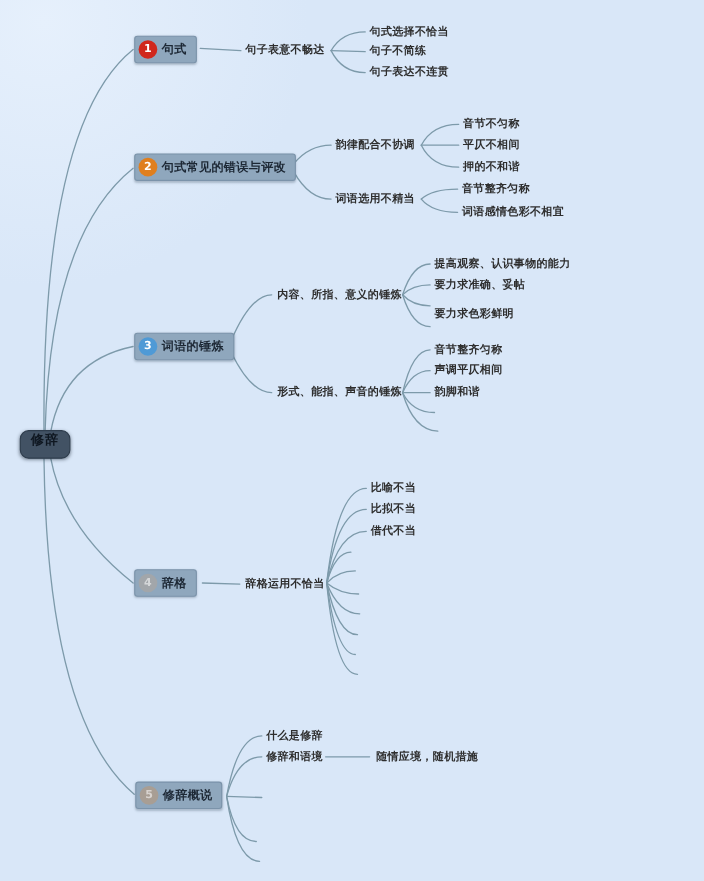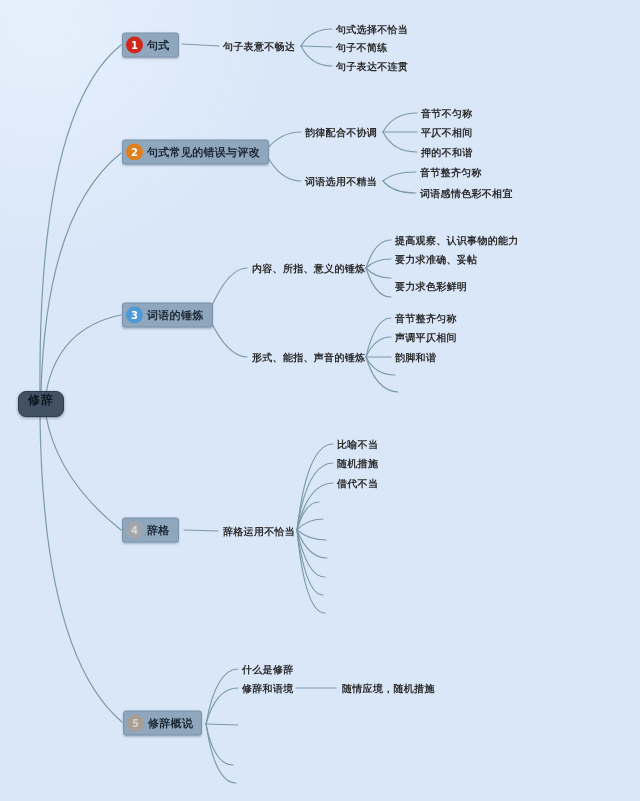--- a/index.html
+++ b/index.html
@@ -141,21 +141,21 @@
   <div class="leaf" style="left:395px;top:318px">音节整齐匀称</div>
   <div class="leaf" style="left:395px;top:337px">声调平仄相间</div>
   <div class="leaf" style="left:395px;top:357px">韵脚和谐</div>
 
   <div class="node" style="left:122px;top:530px">
     <span class="badge badge-4">4</span>
     <span class="node-label">辞格</span>
   </div>
   <div class="leaf" style="left:223px;top:531px">辞格运用不恰当</div>
   <div class="leaf" style="left:337px;top:444px">比喻不当</div>
-  <div class="leaf" style="left:337px;top:463px">随机措施</div>
+  <div class="leaf" style="left:337px;top:463px">比拟不当</div>
   <div class="leaf" style="left:337px;top:483px">借代不当</div>
 
   <div class="node" style="left:123px;top:723px">
     <span class="badge badge-5">5</span>
     <span class="node-label">修辞概说</span>
   </div>
   <div class="leaf" style="left:242px;top:669px">什么是修辞</div>
   <div class="leaf" style="left:242px;top:688px">修辞和语境</div>
   <div class="leaf" style="left:342px;top:688px">随情应境，随机措施</div>
 

